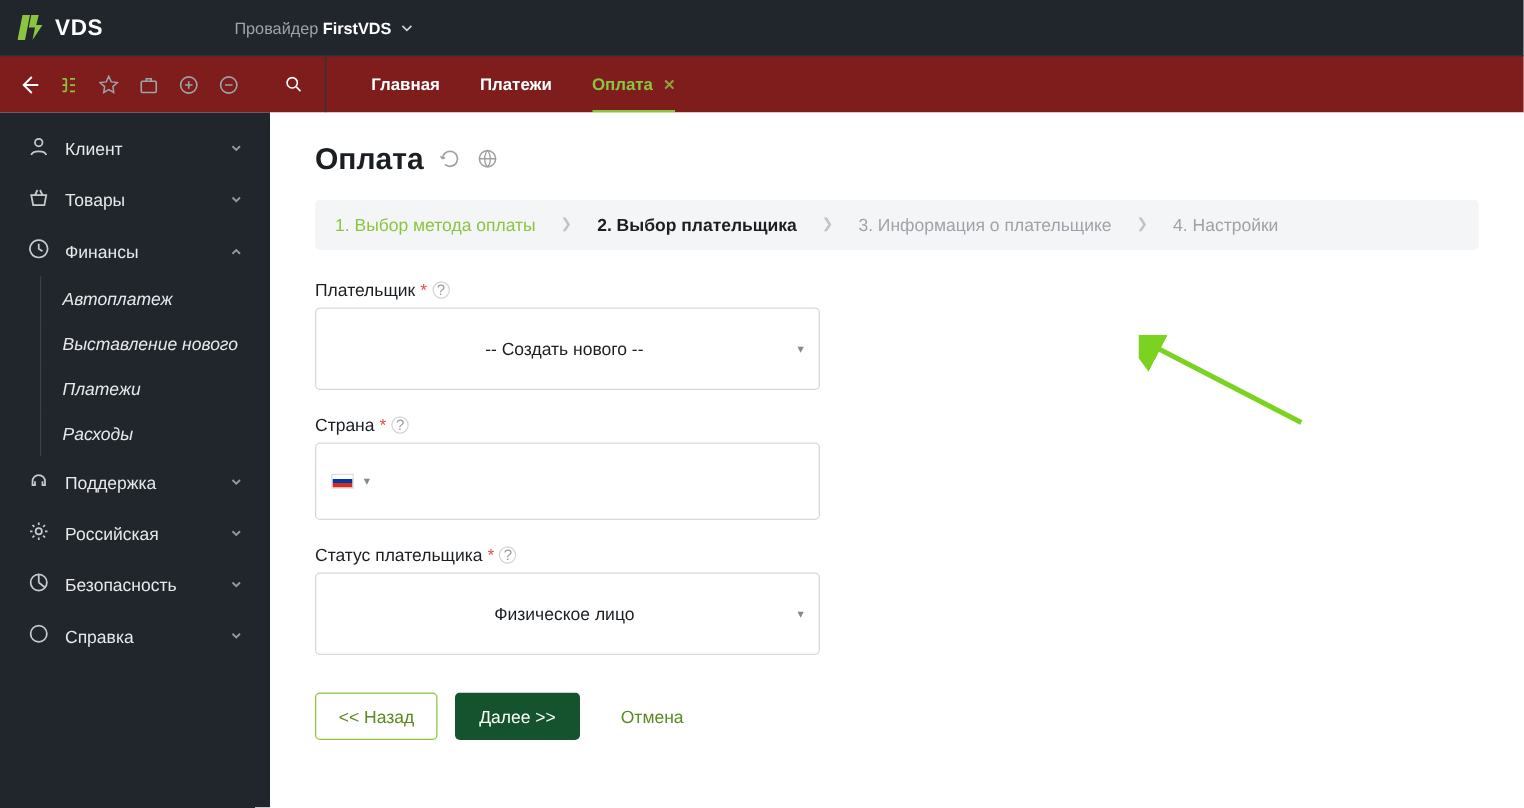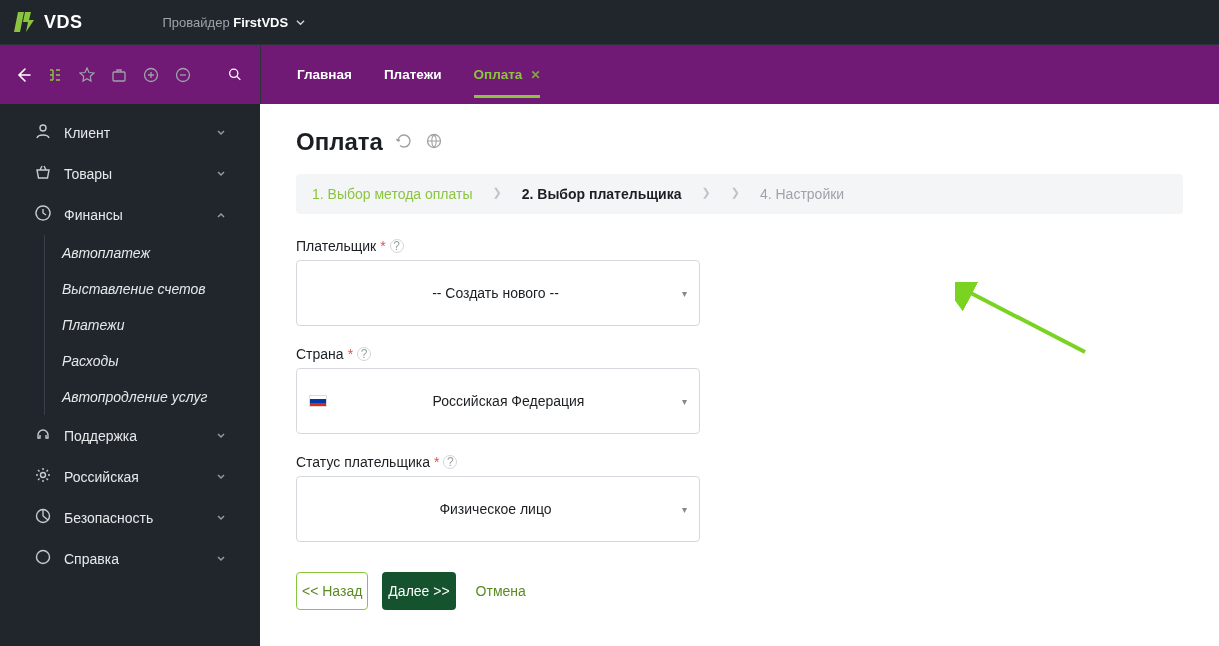--- a/index.html
+++ b/index.html
@@ -1,36 +1,36 @@
 <!DOCTYPE html>
 <html><head>
 <meta charset="utf-8">
 <style>
 * { margin: 0; padding: 0; box-sizing: border-box; }
 body { font-family: -apple-system, BlinkMacSystemFont, "Segoe UI", Arial, sans-serif; font-size: 14px; background: #fff; width: 1219px; height: 646px; overflow: hidden; display: flex; flex-direction: column; }
 
 .topbar { background: #21262d; height: 44px; display: flex; align-items: center; padding: 0 14px; color: #fff; }
 .logo { display: flex; align-items: center; font-weight: bold; font-size: 18px; color: #fff; letter-spacing: 0.5px; }
 .logo-icon { width: 24px; height: 24px; margin-right: 6px; }
-.provider { margin-left: 80px; color: #9ea3a9; font-size: 13px; }
+.provider { margin-left: 105px; color: #9ea3a9; font-size: 13px; }
 .provider b { color: #fff; font-weight: 600; }
 .chev-sm { margin-left: 4px; opacity: .8; }
 
-.secondrow { background: #701a75; border-top: 1px solid #2d333b; display: flex; align-items: stretch; height: 60px; }
+.secondrow { background: #7f1d1d; border-top: 1px solid #2d333b; display: flex; align-items: stretch; height: 46px; }
 .toolbar { width: 260px; display: flex; align-items: center; padding: 0 14px; gap: 14px; color: #9ea3a9; }
 .toolbar .ico { cursor: pointer; display: flex; align-items: center; justify-content: center; width: 18px; height: 18px; }
 .toolbar .search { margin-left: auto; padding-right: 4px;}
 .tabs { display: flex; align-items: center; border-left: 1px solid #2d333b; padding-left: 20px; }
 .tab { padding: 0 16px; height: 46px; display: flex; align-items: center; color: #fff; font-weight: 600; font-size: 13.5px; cursor: pointer; position: relative; }
 .tab.active { color: #8bc53f; }
 .tab.active::after { content:""; position:absolute; bottom:0; left:16px; right:16px; height:3px; background:#8bc53f; }
 .tab .close { margin-left: 8px; font-size: 12px; opacity: .8; }
 
 .body { display: flex; flex: 1; min-height: 0; }
-.sidebar { width: 260px; background: #21262d; color: #e6e8ea; padding: 8px 16px; overflow-y: auto; }
+.sidebar { width: 216px; background: #21262d; color: #e6e8ea; padding: 8px 4px; overflow-y: auto; }
 .navitem { display: flex; align-items: center; padding: 10px 18px; cursor: pointer; font-size: 14px; gap: 12px; }
 .navitem .label { flex: 1; }
 .navitem .chev { opacity: .7; }
 .subitem { padding: 10px 18px 10px 46px; cursor: pointer; font-size: 14px; color: #e6e8ea; position: relative; font-style: italic; }
 .subitem::before { content: ""; position: absolute; left: 28px; top: 0; bottom: 0; width: 1px; background: #3a4048; }
 .ico { flex-shrink: 0; }
 
 .content { flex: 1; background: #fff; padding: 24px 36px; overflow-y: auto; position: relative; }
 .page-title-row { display: flex; align-items: center; gap: 12px; margin-bottom: 18px; }
 .page-title { font-size: 24px; font-weight: 700; color: #1b1f23; }
@@ -46,21 +46,21 @@
 .form-block { max-width: 404px; margin-bottom: 20px; text-align: center; }
 .form-label { font-size: 14px; color: #1b1f23; margin-bottom: 6px; display: flex; align-items: center; gap: 4px; }
 .req { color: #d9534f; }
 .help { opacity: .45; font-size: 12px; border: 1px solid #9ea3a9; border-radius: 50%; width: 14px; height: 14px; display:inline-flex; align-items:center; justify-content:center; line-height:1; cursor: pointer; }
 .select { border: 1px solid #d5d8dc; border-radius: 4px; padding: 24px 12px; display: flex; align-items: center; cursor: pointer; background: #fff; }
 .select .val { flex: 1; color: #1b1f23; font-size: 14px; }
 .select .chev { color: #808890; font-size: 10px; }
 .flag { width: 18px; height: 12px; margin-right: 8px; display: inline-block; background: linear-gradient(to bottom, #fff 0 33%, #0039a6 33% 66%, #d52b1e 66% 100%); border: 1px solid #ddd; }
 
 .actions { display: flex; align-items: center; gap: 14px; margin-top: 30px; }
-.btn { padding: 10px 5px; border-radius: 4px; font-size: 14px; cursor: pointer; border: 1px solid transparent; }
+.btn { padding: 10px 18px; border-radius: 4px; font-size: 14px; cursor: pointer; border: 1px solid transparent; }
 .btn-back { border: 1px solid #8bc53f; color: #5a8a22; background: #fff; }
 .btn-next { background: #14532d; color: #fff; }
 .btn-cancel { color: #5a8a22; background: transparent; }
 
 .arrow-annot { position: absolute; left: 695px; top: 178px; pointer-events: none; }
 </style>
 </head>
 <body>
 
 <div class="topbar">
@@ -161,24 +161,23 @@
     <div class="navitem">
       <span class="ico"><svg width="18" height="18" viewBox="0 0 18 18">
             <path d="M9 2a7 7 0 1 0 .01 0 M9 5v4l3 2" stroke="#c7cacd" stroke-width="1.4" fill="none"></path>
           </svg></span>
       <span class="label">Финансы</span>
       <span class="chev"><svg width="10" height="10" viewBox="0 0 10 10">
             <path d="M2 7l3-3 3 3" stroke="#c7cacd" stroke-width="1.5" fill="none"></path>
           </svg></span>
     </div>
     <div class="subitem">Автоплатеж</div>
-    <div class="subitem">Выставление счетов</div>
+    <div class="subitem">Выставление нового</div>
     <div class="subitem">Платежи</div>
     <div class="subitem">Расходы</div>
-    <div class="subitem">Автопродление услуг</div>
 
     <div class="navitem">
       <span class="ico"><svg width="18" height="18" viewBox="0 0 18 18">
             <path d="M4 10a5 5 0 0 1 10 0v3h-2v-3 M4 10v3h2v-3" stroke="#c7cacd" stroke-width="1.4" fill="none"></path>
           </svg></span>
       <span class="label">Поддержка</span>
       <span class="chev"><svg width="10" height="10" viewBox="0 0 10 10">
             <path d="M2 3l3 3 3-3" stroke="#c7cacd" stroke-width="1.5" fill="none"></path>
           </svg></span>
     </div>
@@ -223,20 +222,21 @@
             <circle cx="9" cy="9" r="6.5" stroke="#555" stroke-width="1.3" fill="none"></circle>
             <path d="M2.5 9h13 M9 2.5c3 3 3 10 0 13 M9 2.5c-3 3-3 10 0 13" stroke="#555" stroke-width="1.1" fill="none"></path>
           </svg></span>
     </div>
 
     <div class="stepper">
       <span class="step done"><span>1</span>. <span>Выбор метода оплаты</span></span>
       <span class="step-sep">❯</span>
       <span class="step active"><span>2</span>. <span>Выбор плательщика</span></span>
       <span class="step-sep">❯</span>
+      <span class="step future"><span>3</span>. <span>Информация о плательщике</span></span>
       <span class="step-sep">❯</span>
       <span class="step future"><span>4</span>. <span>Настройки</span></span>
     </div>
 
     <div class="form-block">
       <div class="form-label">
         <span>Плательщик</span>
           <span class="req">*</span>
         <span class="help">?</span>
       </div>
@@ -247,21 +247,20 @@
     </div>
 
     <div class="form-block">
       <div class="form-label">
         <span>Страна</span>
           <span class="req">*</span>
         <span class="help">?</span>
       </div>
       <div class="select">
         <span class="flag"></span>
-        <span class="val">Российская Федерация</span>
         <span class="chev">▾</span>
       </div>
     </div>
 
     <div class="form-block">
       <div class="form-label">
         <span>Статус плательщика</span>
           <span class="req">*</span>
         <span class="help">?</span>
       </div>

